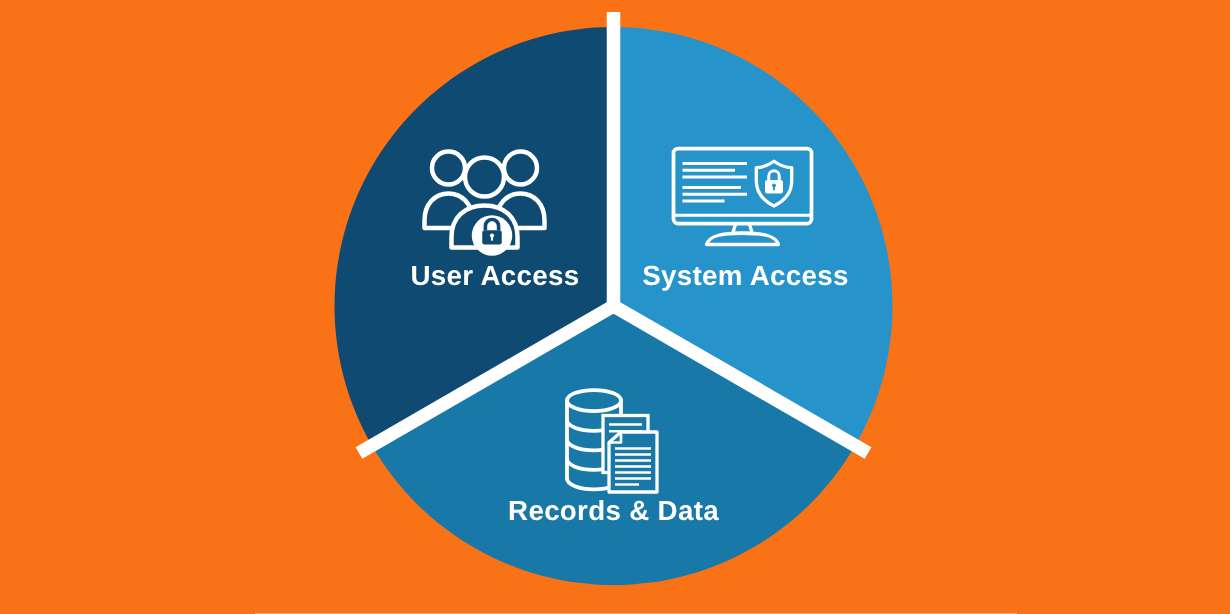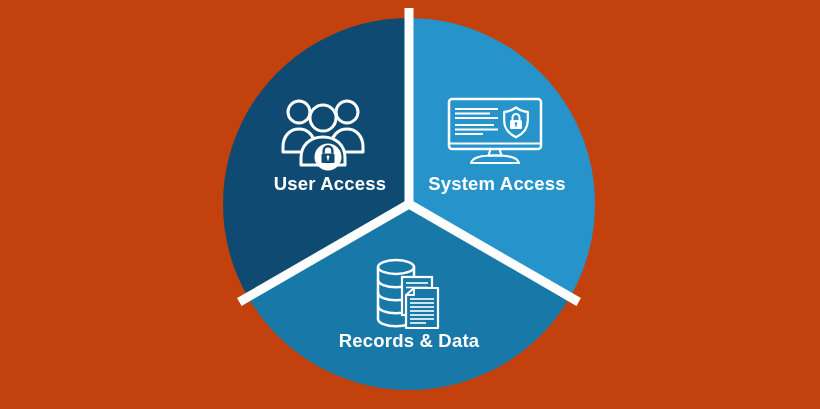--- a/index.html
+++ b/index.html
@@ -1,21 +1,21 @@
 <!DOCTYPE html>
 <html><head>
 <meta charset="utf-8">
 <style>
   html,body{margin:0;padding:0;}
   body{
     width:820px;height:409px;overflow:hidden;
     background:#ffffff;
     font-family:"Liberation Sans", sans-serif;
   }
-  .canvas{position:relative;width:820px;height:409px;background:#c2410c;}
+  .canvas{position:relative;width:820px;height:409px;background:#f97316;}
   svg{display:block;}
   .seg-label{
     font-family:"Liberation Sans", sans-serif;
     font-weight:700;
     font-size:18.5px;
     fill:#ffffff;
     text-anchor:middle;
     letter-spacing:0.2px;
   }
   .icon-stroke{fill:none;stroke:#ffffff;stroke-linecap:round;stroke-linejoin:round;}

